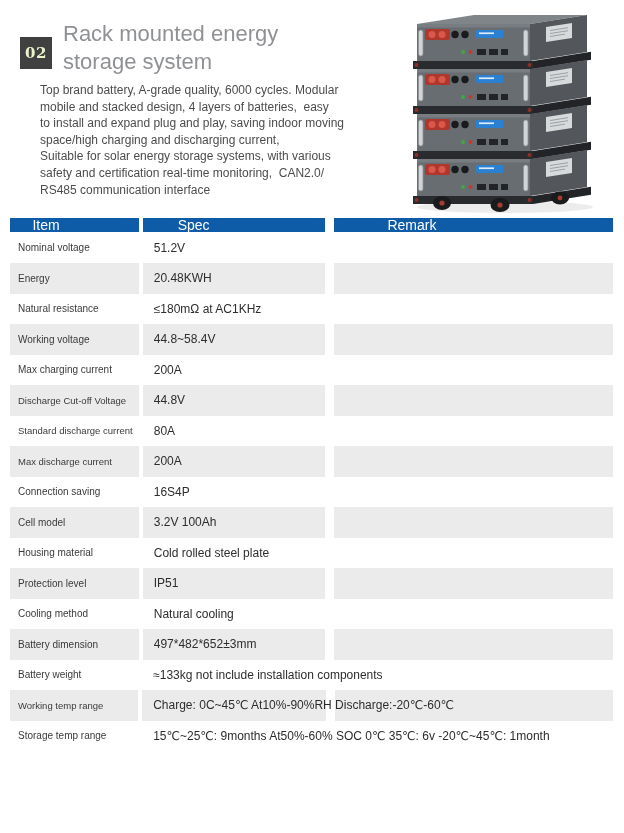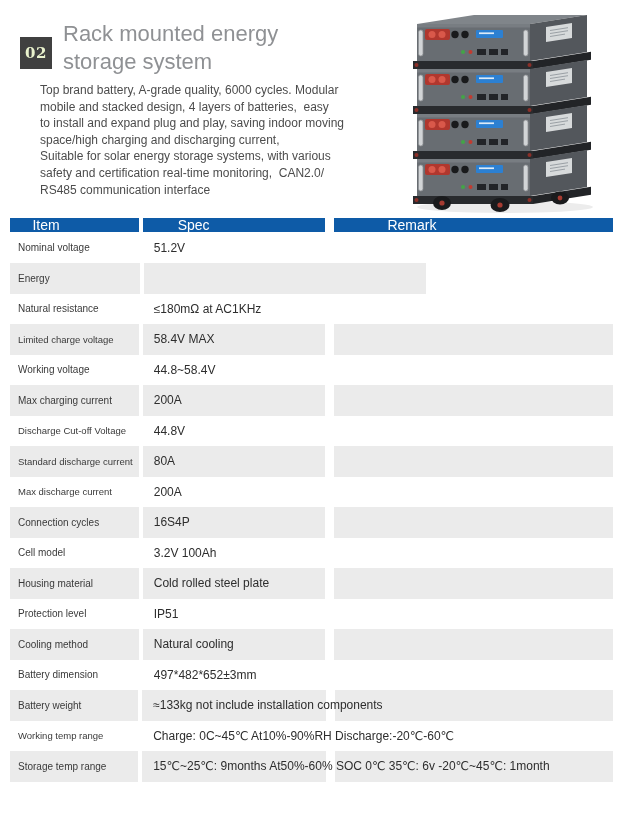--- a/index.html
+++ b/index.html
@@ -124,32 +124,28 @@
         </div>
     </div>
     <div class="tbody">
       <div class="trow">
         <div class="cell c1">Nominal voltage</div>
         <div class="cell c2">51.2V</div>
         <div class="cell c3"></div>
       </div>
       <div class="trow">
         <div class="cell c1">Energy</div>
+        <div class="cell c2">20.48KWH</div>
         <div class="cell c3"></div>
       </div>
       <div class="trow">
         <div class="cell c1">Natural resistance</div>
         <div class="cell c2">≤180mΩ at AC1KHz</div>
         <div class="cell c3"></div>
       </div>
-      <div class="trow small-item">
-        <div class="cell c1">Limited charge voltage</div>
-        <div class="cell c2">58.4V MAX</div>
-        <div class="cell c3"></div>
-      </div>
       <div class="trow">
         <div class="cell c1">Working voltage</div>
         <div class="cell c2">44.8~58.4V</div>
         <div class="cell c3"></div>
       </div>
       <div class="trow">
         <div class="cell c1">Max charging current</div>
         <div class="cell c2">200A</div>
         <div class="cell c3"></div>
       </div>
@@ -162,21 +158,21 @@
         <div class="cell c1">Standard discharge current</div>
         <div class="cell c2">80A</div>
         <div class="cell c3"></div>
       </div>
       <div class="trow small-item">
         <div class="cell c1">Max discharge current</div>
         <div class="cell c2">200A</div>
         <div class="cell c3"></div>
       </div>
       <div class="trow">
-        <div class="cell c1">Connection cycles</div>
+        <div class="cell c1">Connection saving</div>
         <div class="cell c2">16S4P</div>
         <div class="cell c3"></div>
       </div>
       <div class="trow">
         <div class="cell c1">Cell model</div>
         <div class="cell c2">3.2V 100Ah</div>
         <div class="cell c3"></div>
       </div>
       <div class="trow">
         <div class="cell c1">Housing material</div>

